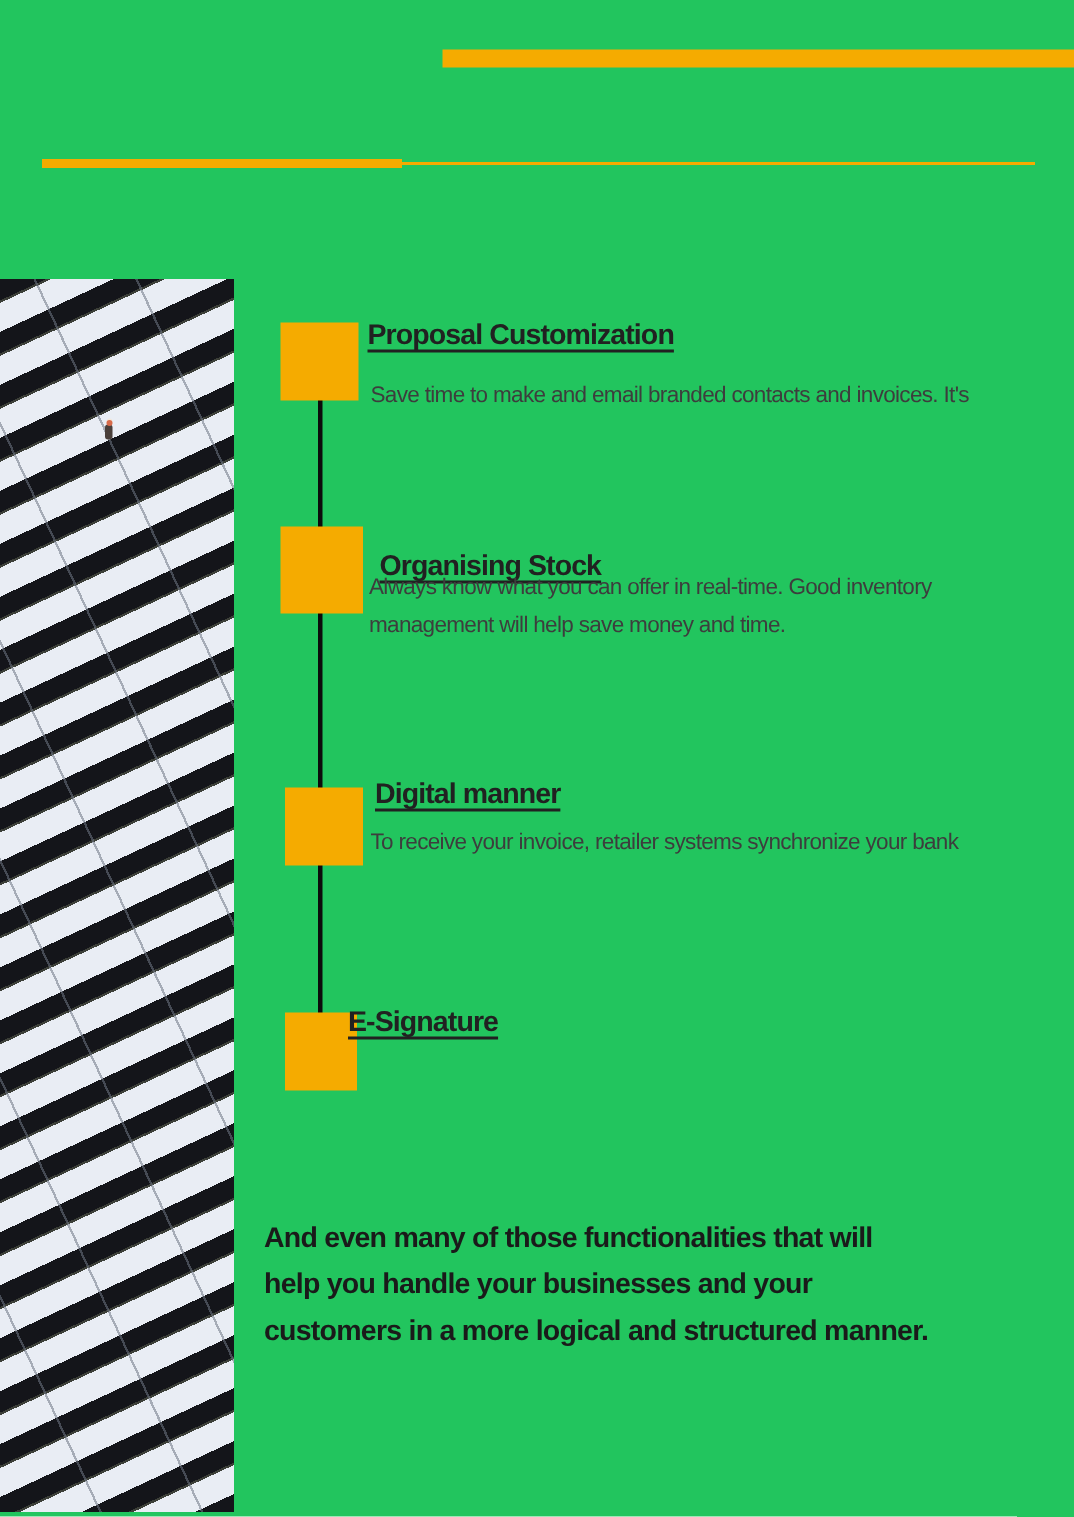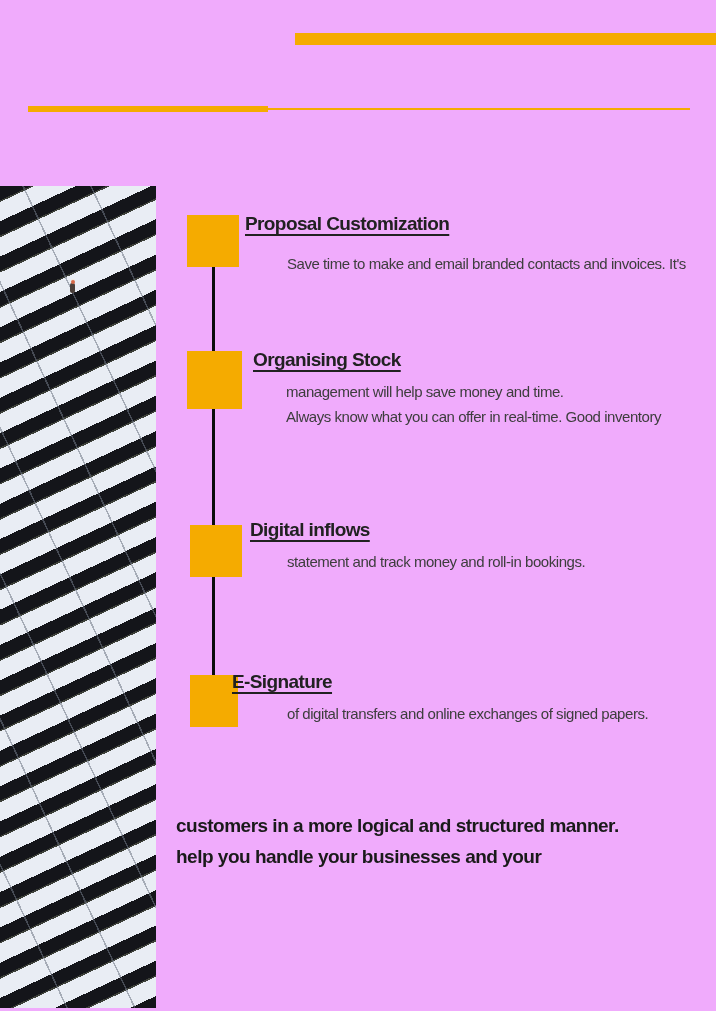--- a/index.html
+++ b/index.html
@@ -5,21 +5,21 @@
   html, body {
     margin: 0;
     padding: 0;
     background: #ffffff;
     font-family: "Liberation Sans", "DejaVu Sans", sans-serif;
   }
   .page {
     position: relative;
     width: 716px;
     height: 1011px;
-    background: #f0abfc;
+    background: #22c55e;
     overflow: hidden;
   }
 
   
   .top-accent-bar {
     position: absolute;
     left: 295px; top: 33px;
     width: 421px; height: 12px;
     background: var(--accent, #F5AB00);
   }
@@ -89,32 +89,31 @@
     font-size: 19px;
     font-weight: 700;
     letter-spacing: -0.6px;
     color: #212121;
     text-decoration: underline;
     text-decoration-thickness: 2px;
     text-underline-offset: 4px;
     white-space: nowrap;
   }
   .t1 { left: 245px; top: 213px; }
-  .t2 { left: 253px; top: 349px; }
+  .t2 { left: 253px; top: 367px; }
   .t3 { left: 250px; top: 519px; }
   .t4 { left: 232px; top: 671px; }
 
   .tl-body {
     position: absolute;
     color: #3d3d3d;
     font-size: 15px;
     line-height: 25px;
     letter-spacing: -0.45px;
     white-space: nowrap;
-    margin-left: 40px;
   }
   .b1 { left: 247px; top: 251px; }
   .b2 { left: 246px; top: 379px; }
   .b3 { left: 247px; top: 549px; }
   .b4 { left: 247px; top: 701px; }
 
   
   .footer-note {
     position: absolute;
     left: 176px; top: 810px;
@@ -143,34 +142,34 @@
 
   <div class="marker m1"></div>
   <h3 class="tl-title t1">Proposal Customization</h3>
   <div class="tl-body b1">
     <div>Save time to make and email branded contacts and invoices. It's</div>
   </div>
 
   <div class="marker m2"></div>
   <h3 class="tl-title t2">Organising Stock</h3>
   <div class="tl-body b2">
+    <div>Always know what you can offer in real-time. Good inventory</div>
     <div>management will help save money and time.</div>
-    <div>Always know what you can offer in real-time. Good inventory</div>
   </div>
 
   <div class="marker m3"></div>
-  <h3 class="tl-title t3">Digital inflows</h3>
+  <h3 class="tl-title t3">Digital manner</h3>
   <div class="tl-body b3">
-    <div>statement and track money and roll-in bookings.</div>
+    <div>To receive your invoice, retailer systems synchronize your bank</div>
   </div>
 
   <div class="marker m4"></div>
   <h3 class="tl-title t4">E-Signature</h3>
   <div class="tl-body b4">
-    <div>of digital transfers and online exchanges of signed papers.</div>
   </div>
 
   <div class="footer-note">
+    <div>And even many of those functionalities that will</div>
+    <div>help you handle your businesses and your</div>
     <div>customers in a more logical and structured manner.</div>
-    <div>help you handle your businesses and your</div>
   </div>
 
 </div>
 
 </body></html>

